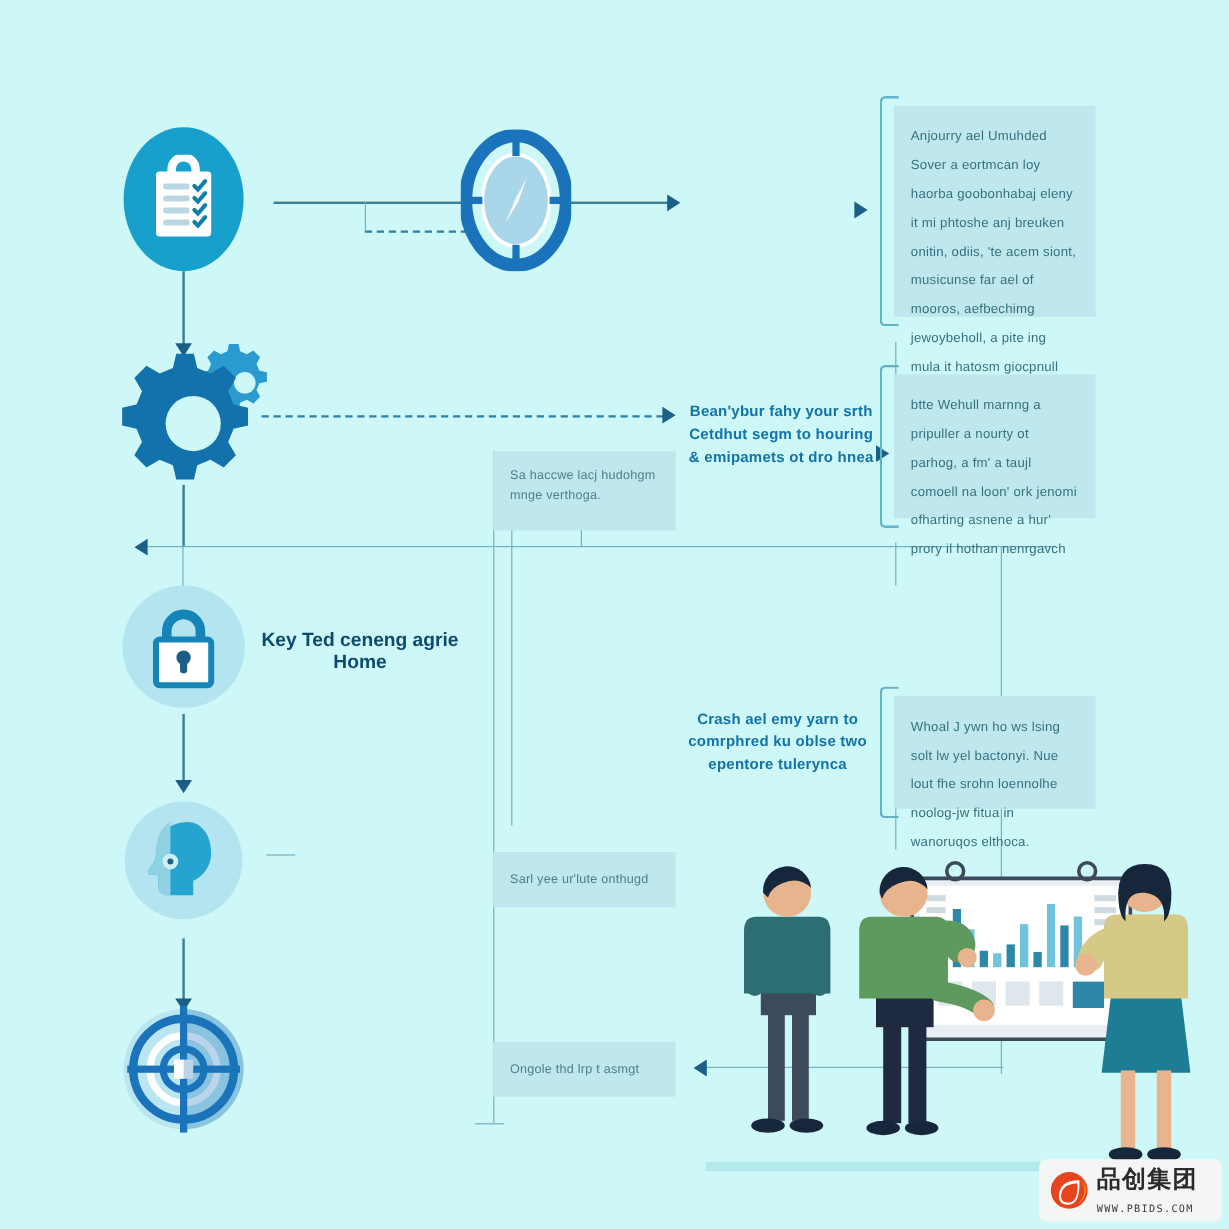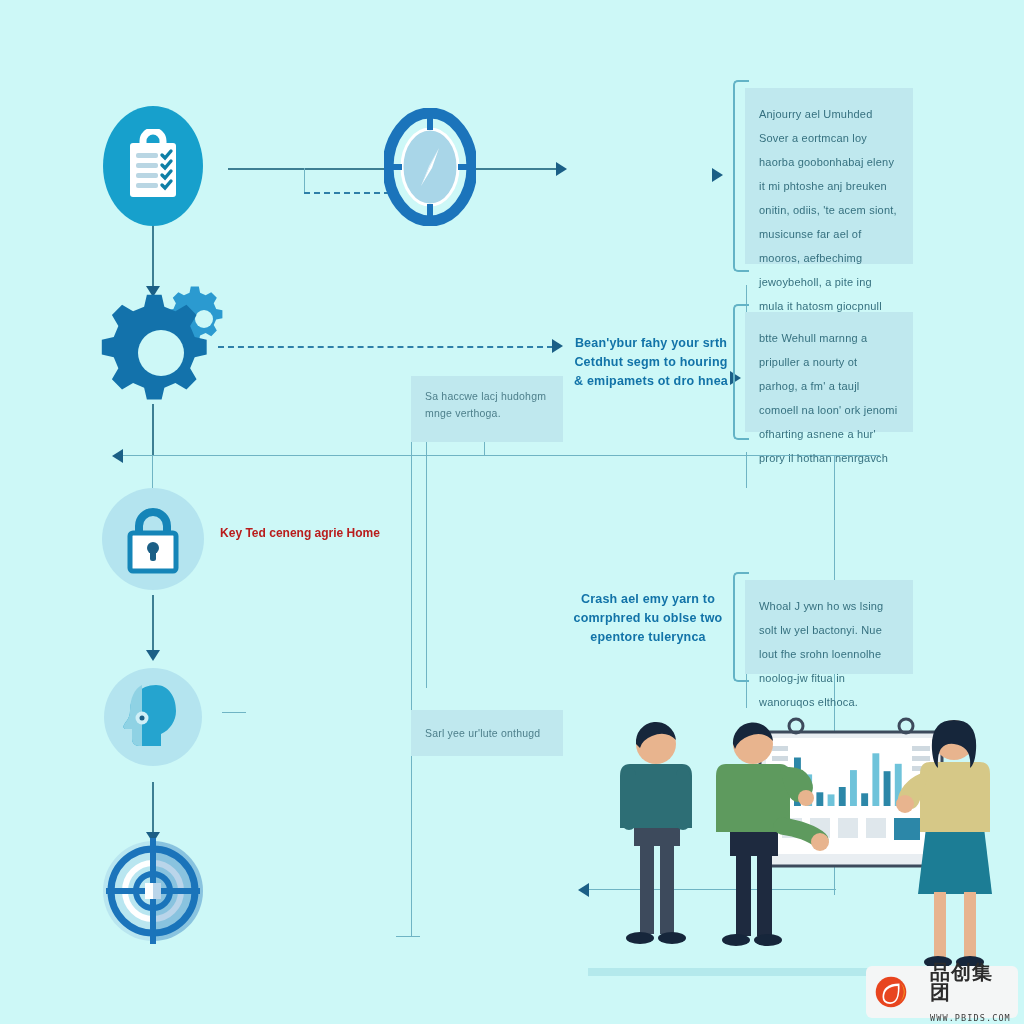--- a/index.html
+++ b/index.html
@@ -85,35 +85,35 @@
     position: absolute;
     background: #bfe8ee;
     color: #4d7f8b;
     font-size: 10.5px;
     line-height: 17px;
     padding: 12px 14px;
     letter-spacing: .2px;
   }
   .label-side {
     position: absolute;
-    color: #b91c1c;
+    color: #0c4a6e;
     font-weight: bold;
-    font-size: 12px;
+    font-size: 16px;
     line-height: 19px;
     text-align: center;
   }
 
   
   #watermark {
     position: absolute;
     right: 6px; bottom: 6px;
     width: 152px; height: 52px;
     background: #f4f6f6;
     border-radius: 6px;
-    display: flex; align-items: center; gap: 22px;
+    display: flex; align-items: center; gap: 6px;
     padding: 0 8px;
   }
   #wm-logo { width: 34px; height: 34px; flex: 0 0 34px; }
   #wm-txt { display: flex; flex-direction: column; line-height: 1; }
   #wm-cn {
     font-size: 20px; font-weight: bold; color: #2b2b2b;
     letter-spacing: 1px; font-family: "DejaVu Sans", sans-serif;
   }
   #wm-url {
     font-size: 8.5px; color: #3b3b3b; letter-spacing: 1.1px;
@@ -255,20 +255,21 @@
 
   <div class="panel bracket" style="left:745px; top:312px; width:168px; height:120px;">btte Wehull marnng a pripuller a nourty ot parhog, a fm' a taujl comoell na loon' ork jenomi ofharting asnene a hur' prory il hothan nenrgavch</div>
 
 
   <div class="panel bracket" style="left:745px; top:580px; width:168px; height:94px;">Whoal J ywn ho ws lsing solt lw yel bactonyi. Nue lout fhe srohn loennolhe noolog-jw fitua in wanoruqos elthoca.</div>
 
   <div class="box-plain" style="left:411px; top:710px; width:152px; height:46px; display:flex; align-items:center;">Sarl yee ur'lute onthugd</div>
 
   <div class="box-plain" style="left:411px; top:376px; width:152px; height:66px;">Sa haccwe lacj hudohgm<br>mnge verthoga.</div>
 
+  <div class="box-plain" style="left:411px; top:868px; width:152px; height:46px; display:flex; align-items:center;">Ongole thd lrp t asmgt</div>
 
   <div id="floor" style="left:588px; top:968px; width:420px; height:8px;"></div>
 
   <svg class="abs" style="left:596px; top:706px;" width="420" height="290" viewBox="0 0 420 290">
 
     <g>
       <rect x="164" y="26" width="182" height="134" rx="3" fill="#e9eef2" stroke="#3d4a5c" stroke-width="3"></rect>
       <rect x="170" y="32" width="170" height="116" fill="#ffffff"></rect>
       <circle cx="200" cy="20" r="7" fill="none" stroke="#3d4a5c" stroke-width="3"></circle>
       <circle cx="310" cy="20" r="7" fill="none" stroke="#3d4a5c" stroke-width="3"></circle>

